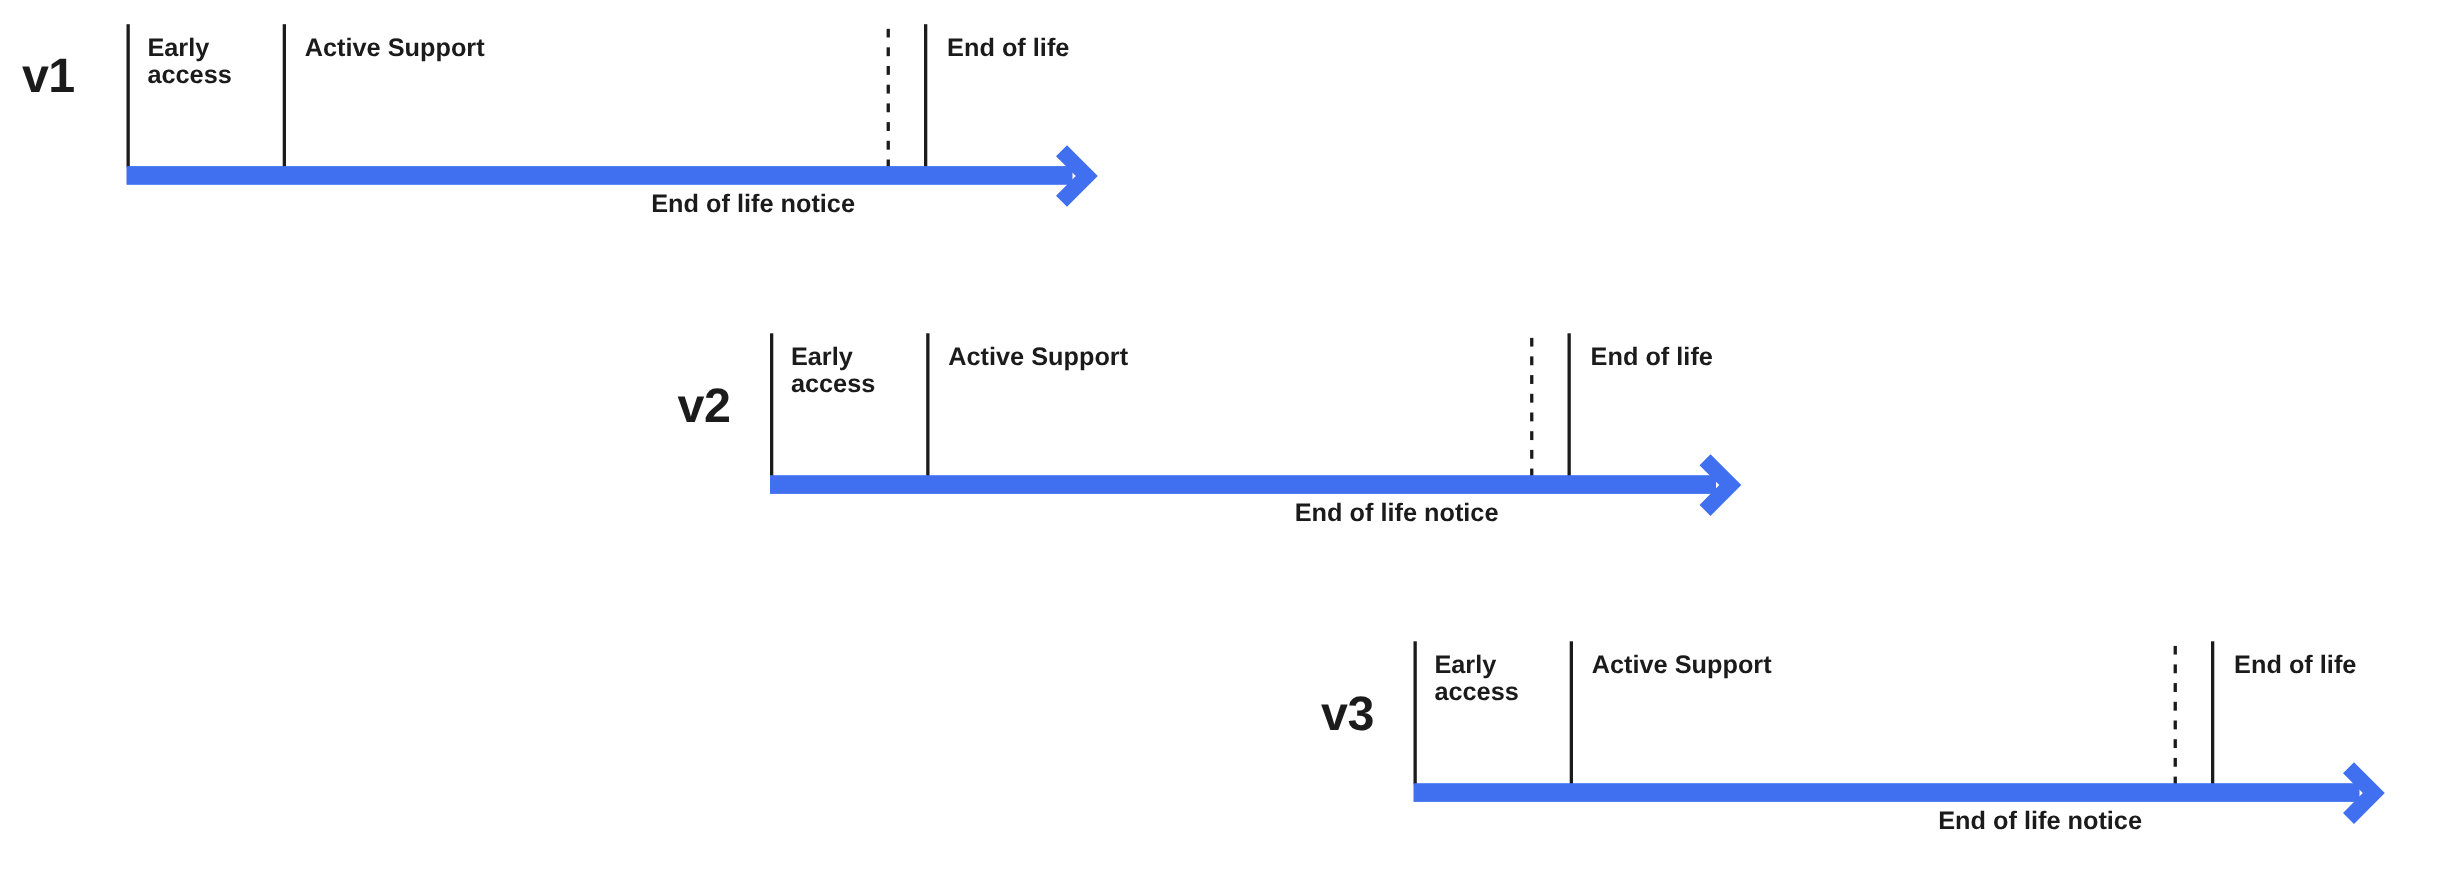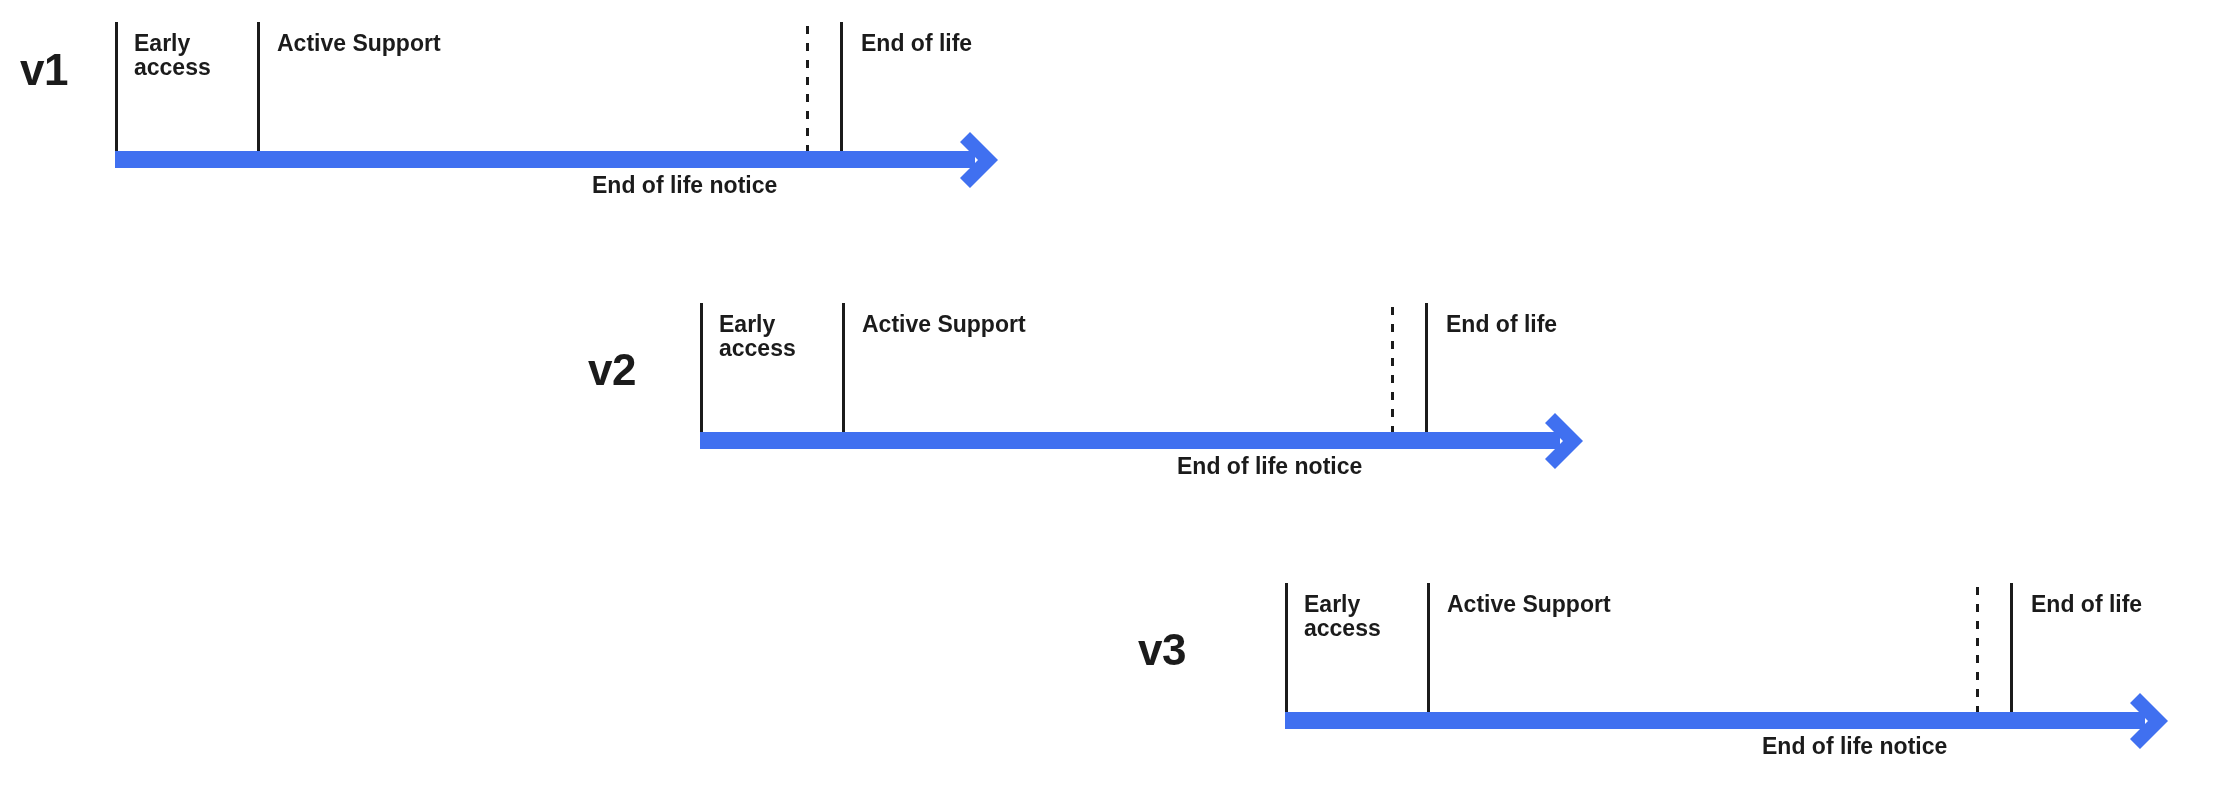--- a/index.html
+++ b/index.html
@@ -114,21 +114,21 @@
     <div class="arrow-head" style="left:958px; top:129px;">
       <svg width="62" height="62" viewBox="0 0 62 62" aria-hidden="true">
         <path d="M12 3 L40 31 L12 59 L2 49 L20 31 L2 13 Z" fill="#4070f0"></path>
       </svg>
     </div>
 
     <div class="notice-label" style="left:573px; top:172px;">End of life notice</div>
   </div>
 
   <div class="timeline-row">
-    <div class="version-label" style="left:588px; top:348px;">v2</div>
+    <div class="version-label" style="left:616px; top:348px;">v2</div>
 
     <div class="divider" style="left:700px; top:303px; height:130px;"></div>
     <div class="divider" style="left:842px; top:303px; height:130px;"></div>
     <div class="divider-dashed" style="left:1391px; top:307px; height:126px;"></div>
     <div class="divider" style="left:1425px; top:303px; height:130px;"></div>
 
     <div class="phase-label" style="left:719px; top:312px; width:110px;">Early
 access</div>
     <div class="phase-label" style="left:862px; top:312px;">Active Support</div>
     <div class="phase-label" style="left:1446px; top:312px;">End of life</div>
@@ -137,21 +137,21 @@
     <div class="arrow-head" style="left:1543px; top:410px;">
       <svg width="62" height="62" viewBox="0 0 62 62" aria-hidden="true">
         <path d="M12 3 L40 31 L12 59 L2 49 L20 31 L2 13 Z" fill="#4070f0"></path>
       </svg>
     </div>
 
     <div class="notice-label" style="left:1158px; top:453px;">End of life notice</div>
   </div>
 
   <div class="timeline-row">
-    <div class="version-label" style="left:1138px; top:628px;">v3</div>
+    <div class="version-label" style="left:1201px; top:628px;">v3</div>
 
     <div class="divider" style="left:1285px; top:583px; height:130px;"></div>
     <div class="divider" style="left:1427px; top:583px; height:130px;"></div>
     <div class="divider-dashed" style="left:1976px; top:587px; height:126px;"></div>
     <div class="divider" style="left:2010px; top:583px; height:130px;"></div>
 
     <div class="phase-label" style="left:1304px; top:592px; width:110px;">Early
 access</div>
     <div class="phase-label" style="left:1447px; top:592px;">Active Support</div>
     <div class="phase-label" style="left:2031px; top:592px;">End of life</div>

